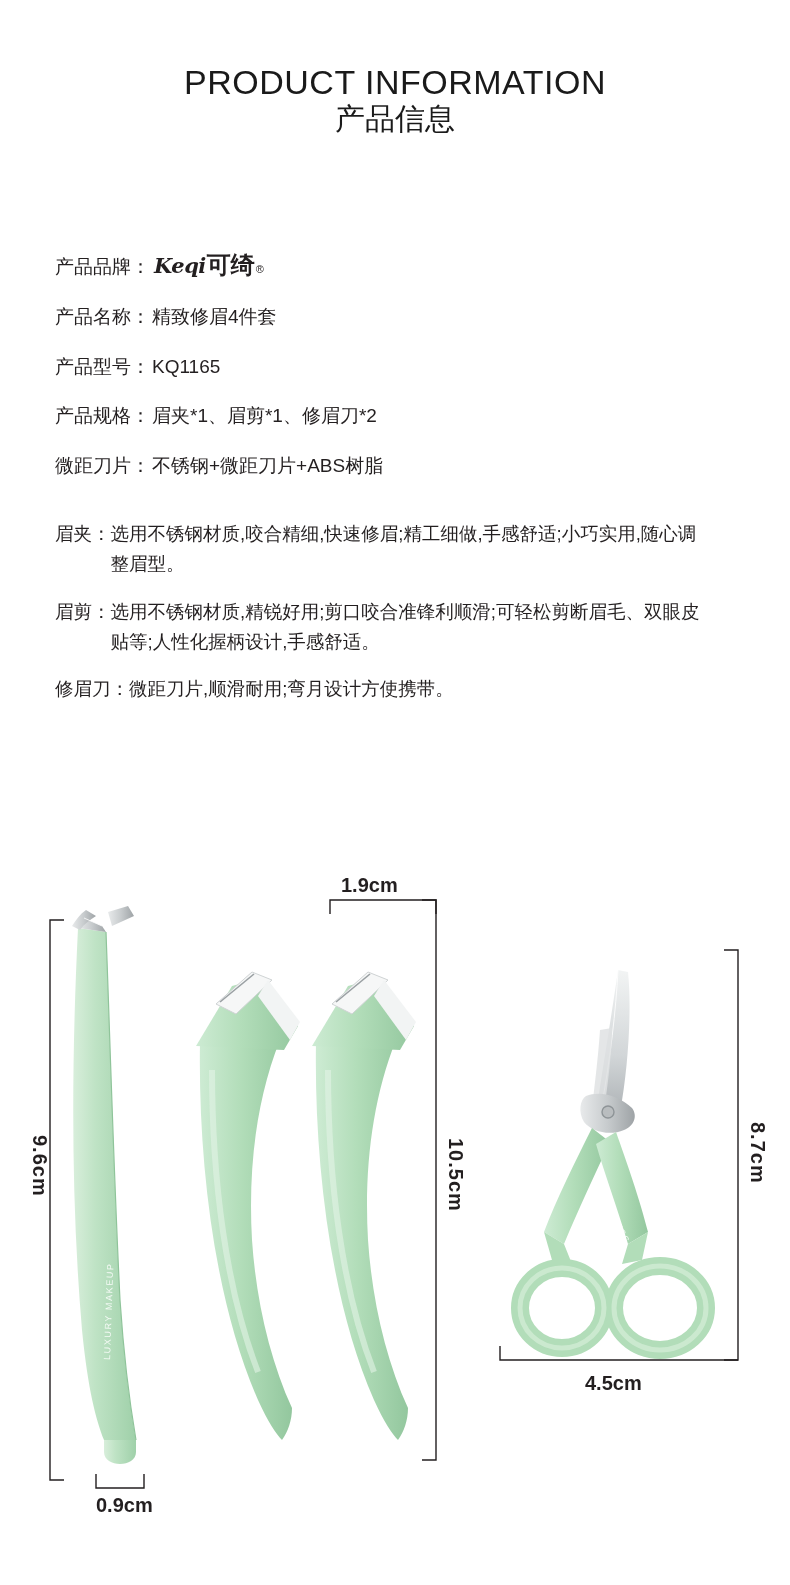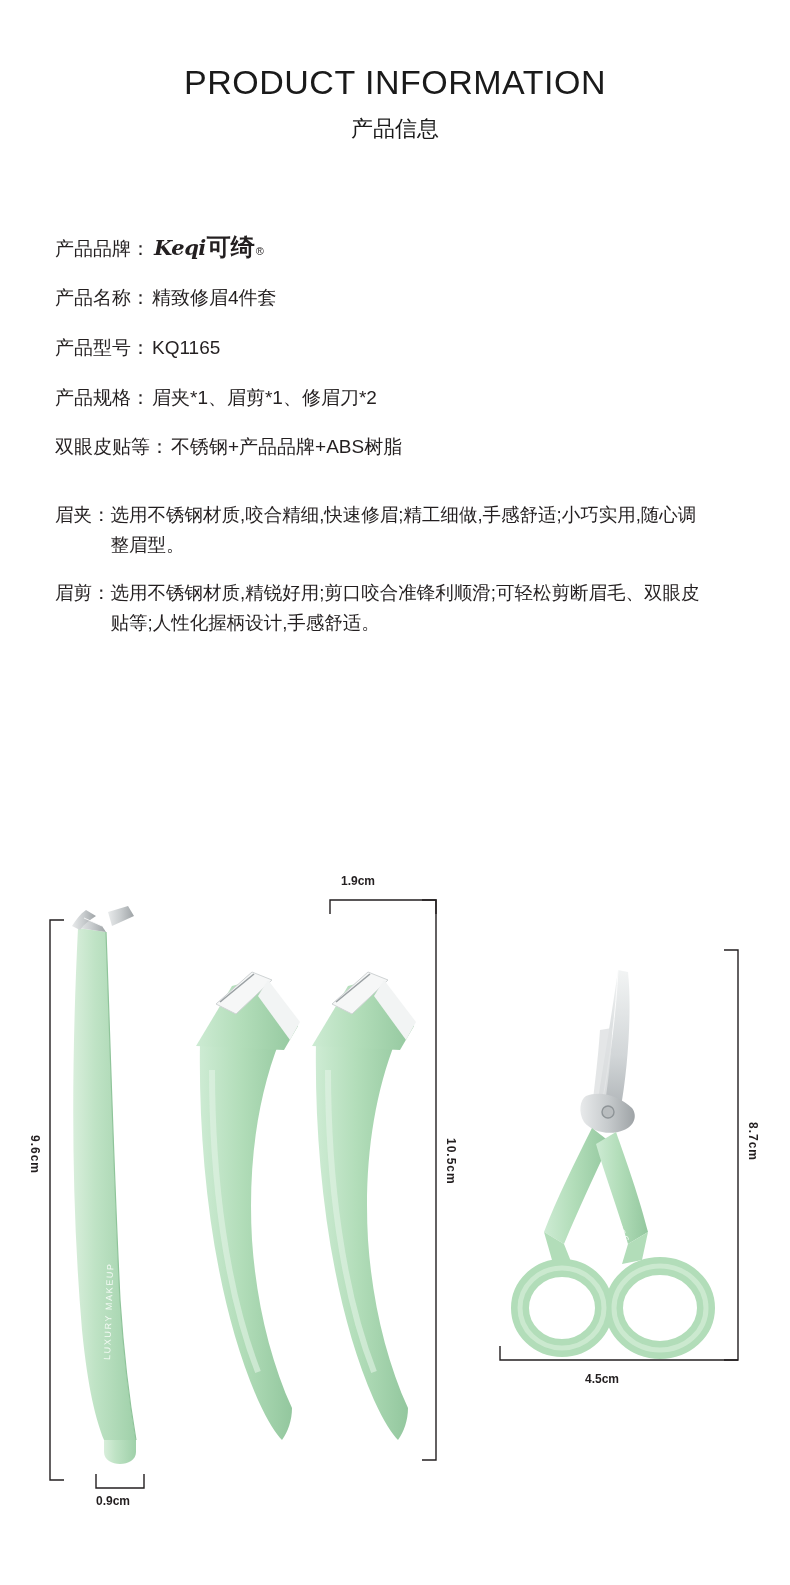--- a/index.html
+++ b/index.html
@@ -22,30 +22,30 @@
     padding-top: 64px;
   }
   .header .title-en {
     font-size: 34px;
     letter-spacing: 0.5px;
     font-weight: 400;
     line-height: 1.1;
     color: #1a1a1a;
   }
   .header .title-cn {
-    font-size: 22px;
+    font-size: 30px;
     font-weight: 400;
-    margin-top: 16px;
+    margin-top: 1px;
     line-height: 1.1;
     color: #1a1a1a;
   }
 
   
   .specs {
-    margin-top: 93px;
+    margin-top: 118px;
     padding-left: 55px;
     padding-right: 45px;
   }
   .spec-row {
     display: flex;
     align-items: baseline;
     font-size: 19px;
     margin-bottom: 24px;
     line-height: 1.35;
   }
@@ -106,21 +106,21 @@
   .figure {
     position: absolute;
     left: 0;
     top: 860px;
     width: 790px;
     height: 710px;
   }
 
   .dim-label {
     position: absolute;
-    font-size: 12px;
+    font-size: 20px;
     font-weight: bold;
     color: #231f20;
     font-family: "Liberation Sans", sans-serif;
   }
   .dim-label.vert {
     writing-mode: vertical-rl;
     letter-spacing: 1px;
   }
 </style>
 </head>
@@ -151,38 +151,42 @@
     <span class="spec-label">产品型号：</span>
     <span class="spec-value">KQ1165</span>
   </div>
 
   <div class="spec-row">
     <span class="spec-label">产品规格：</span>
     <span class="spec-value">眉夹*1、眉剪*1、修眉刀*2</span>
   </div>
 
   <div class="spec-row">
-    <span class="spec-label">双眼皮贴等：</span>
-    <span class="spec-value">不锈钢+产品品牌+ABS树脂</span>
+    <span class="spec-label">微距刀片：</span>
+    <span class="spec-value">不锈钢+微距刀片+ABS树脂</span>
   </div>
 
 </div>
 
 <div class="descriptions">
 
   <div class="desc-row">
     <span class="desc-label">眉夹：</span>
     <span class="desc-text">选用不锈钢材质,咬合精细,快速修眉;精工细做,手感舒适;小巧实用,随心调整眉型。</span>
   </div>
 
   <div class="desc-row">
     <span class="desc-label">眉剪：</span>
     <span class="desc-text">选用不锈钢材质,精锐好用;剪口咬合准锋利顺滑;可轻松剪断眉毛、双眼皮贴等;人性化握柄设计,手感舒适。</span>
   </div>
 
+  <div class="desc-row">
+    <span class="desc-label">修眉刀：</span>
+    <span class="desc-text">微距刀片,顺滑耐用;弯月设计方使携带。</span>
+  </div>
 
 </div>
 
 <div class="figure">
 
   <svg width="790" height="710" viewBox="0 0 790 710">
     <defs>
       <linearGradient id="mintV" x1="0" y1="0" x2="1" y2="0">
         <stop offset="0%" stop-color="#d8eedb"></stop>
         <stop offset="35%" stop-color="#bfe3c5"></stop>

